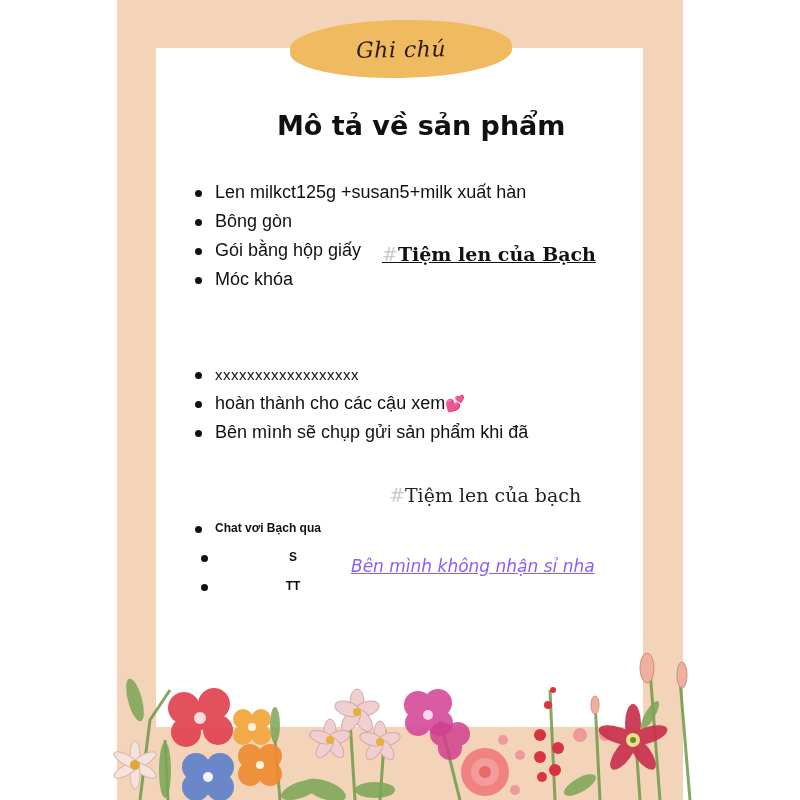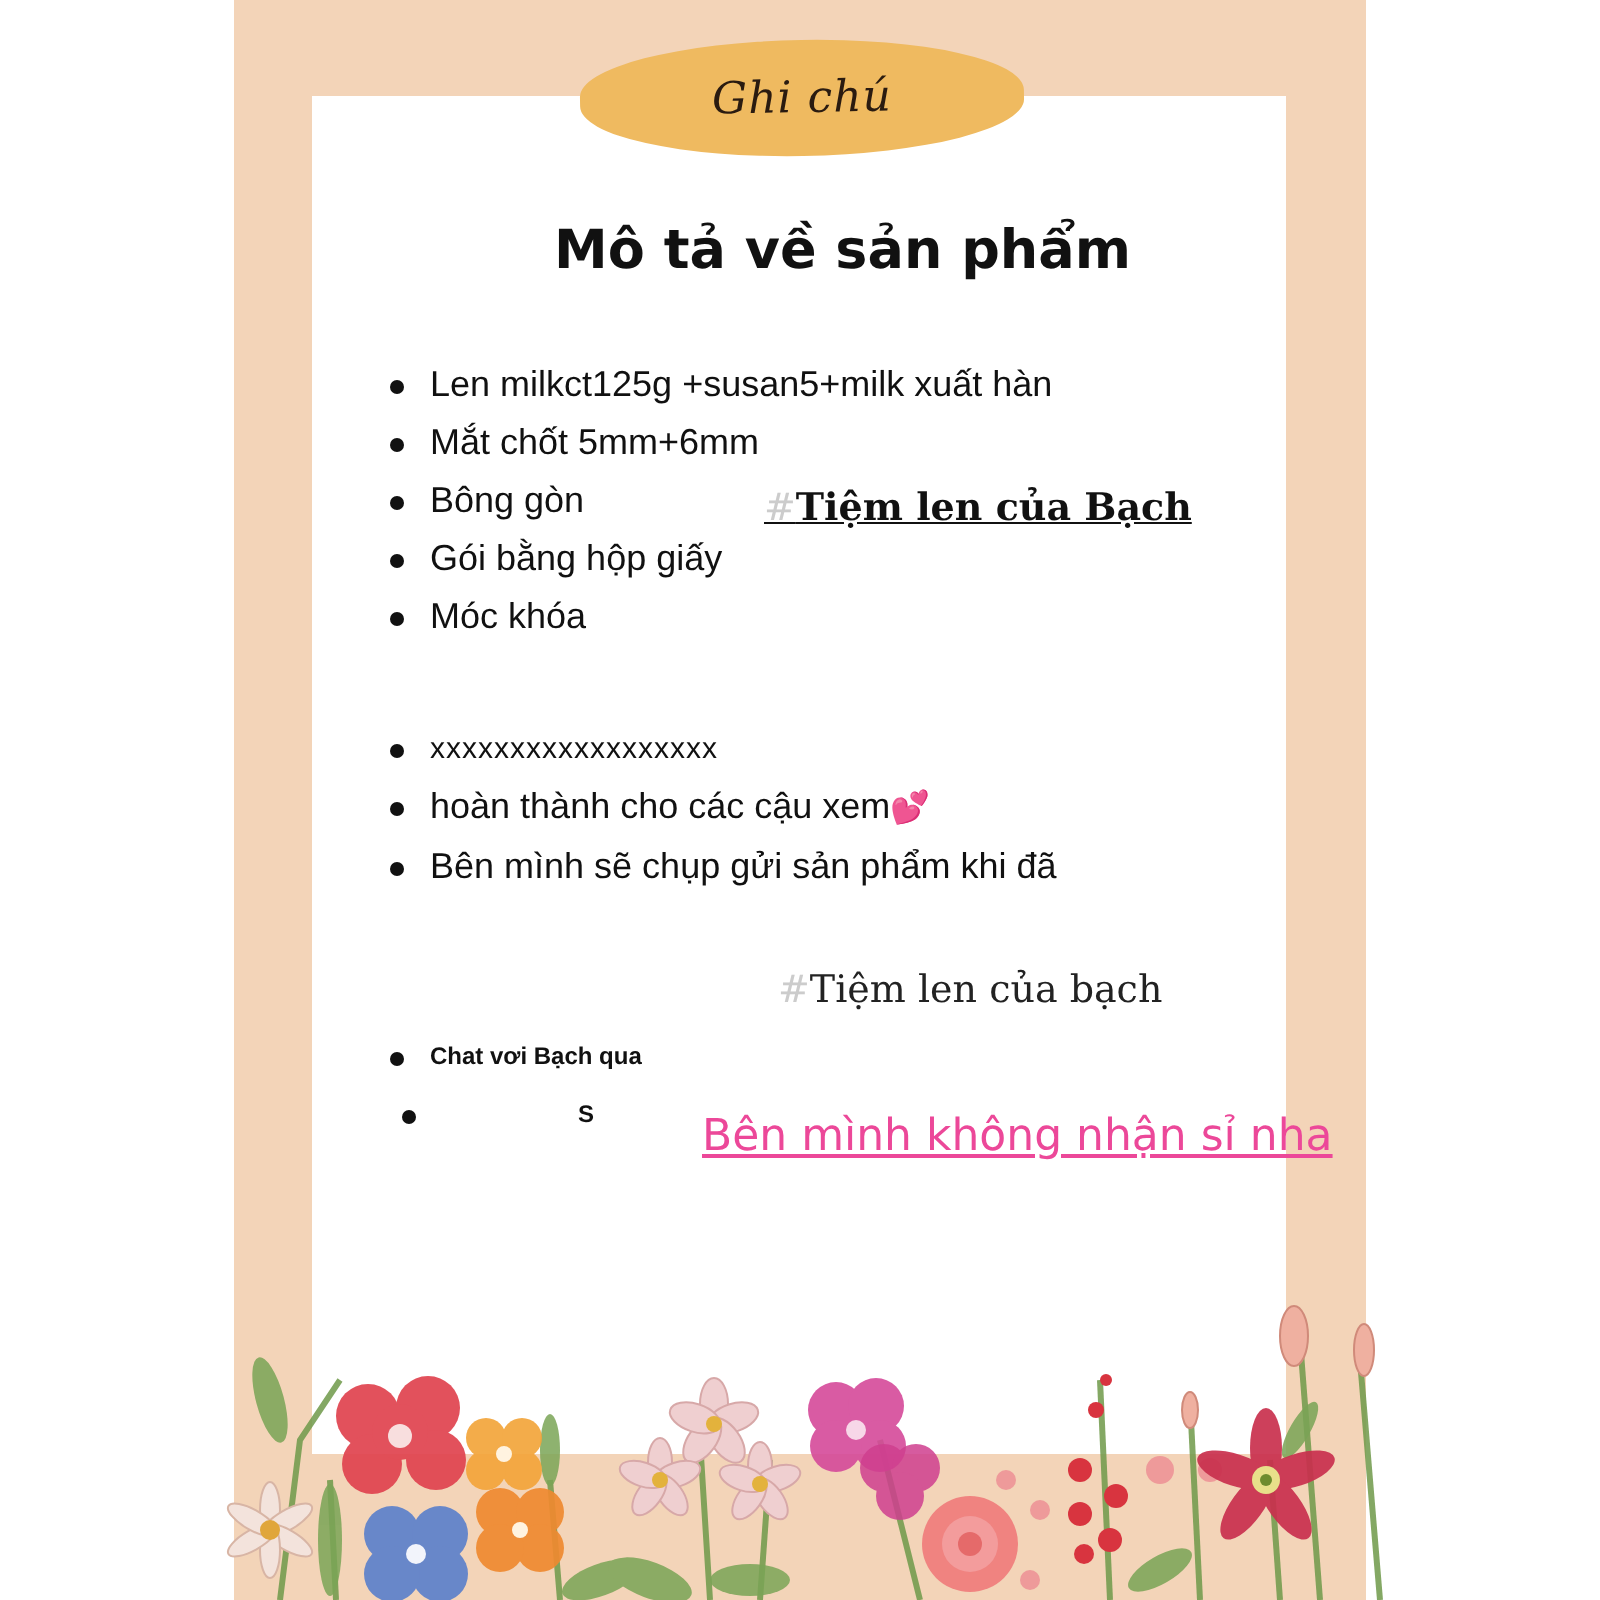--- a/index.html
+++ b/index.html
@@ -16,56 +16,56 @@
   .list2{left:189px;top:356px;font-size:18px;line-height:29px;}
   .list2 li.xs{font-size:15px;letter-spacing:0.5px;}
   .heart{color:#ec3f95;font-size:16px;}
   .list3{left:189px;top:510px;font-family:"Liberation Sans",sans-serif;font-size:12px;line-height:29px;font-weight:bold;}
   .list3 li::before{width:5px;height:5px;margin-top:-2px;}
   .list3 li.center{padding-left:0;width:200px;text-align:center;}
   .list3 li.center::before{left:8px;}
   .tag1{position:absolute;left:382px;top:243px;font-family:"DejaVu Serif",serif;font-weight:bold;font-size:19px;color:#111;text-decoration:underline;white-space:nowrap;}
   .tag1 .hash,.tag2 .hash{color:#ccc;font-weight:normal;}
   .tag2{position:absolute;left:389px;top:484px;font-family:"DejaVu Serif",serif;font-size:19px;color:#222;white-space:nowrap;}
-  .note{position:absolute;left:351px;top:556px;font-family:"DejaVu Sans",sans-serif;font-size:22px;color:#ec4899;text-decoration:underline;white-space:nowrap;}
+  .note{position:absolute;left:351px;top:556px;font-family:"DejaVu Sans",sans-serif;font-size:17px;color:#8b5cf6;text-decoration:underline;white-space:nowrap;font-style:italic;}
   .flowers{position:absolute;left:0;top:640px;width:800px;height:160px;pointer-events:none;}
 </style>
 </head>
 <body>
 
 <div class="panel"></div>
 <div class="card"></div>
 
 <div class="badge">
   <span>Ghi chú</span>
 </div>
 
 <div class="title">Mô tả về sản phẩm</div>
 
 <ul class="list list1">
   <li>Len milkct125g +susan5+milk xuất hàn</li>
-  <li>Mắt chốt 5mm+6mm</li>
   <li>Bông gòn</li>
   <li>Gói bằng hộp giấy</li>
   <li>Móc khóa</li>
 </ul>
 
 <div class="tag1"><span class="hash">#</span><span>Tiệm len của Bạch</span></div>
 
 <ul class="list list2">
   <li class="xs">xxxxxxxxxxxxxxxxxx</li>
   <li><span>hoàn thành cho các cậu xem</span><span class="heart">💕</span></li>
   <li>Bên mình sẽ chụp gửi sản phẩm khi đã</li>
 </ul>
 
 <div class="tag2"><span class="hash">#</span><span>Tiệm len của bạch</span></div>
 
 <ul class="list list3">
   <li>Chat vơi Bạch qua</li>
   <li class="center">S</li>
+  <li class="center">TT</li>
 </ul>
 
 <div class="note">Bên mình không nhận sỉ nha</div>
 
 <svg class="flowers" viewBox="0 640 800 160" width="800" height="160">
   <g stroke="#6f9a4a" stroke-width="3" fill="none" opacity="0.85">
     <path d="M140 800 L150 720 L170 690"></path>
     <path d="M168 800 L165 740"></path>
     <path d="M280 800 L275 740"></path>
     <path d="M355 800 L350 720"></path>

